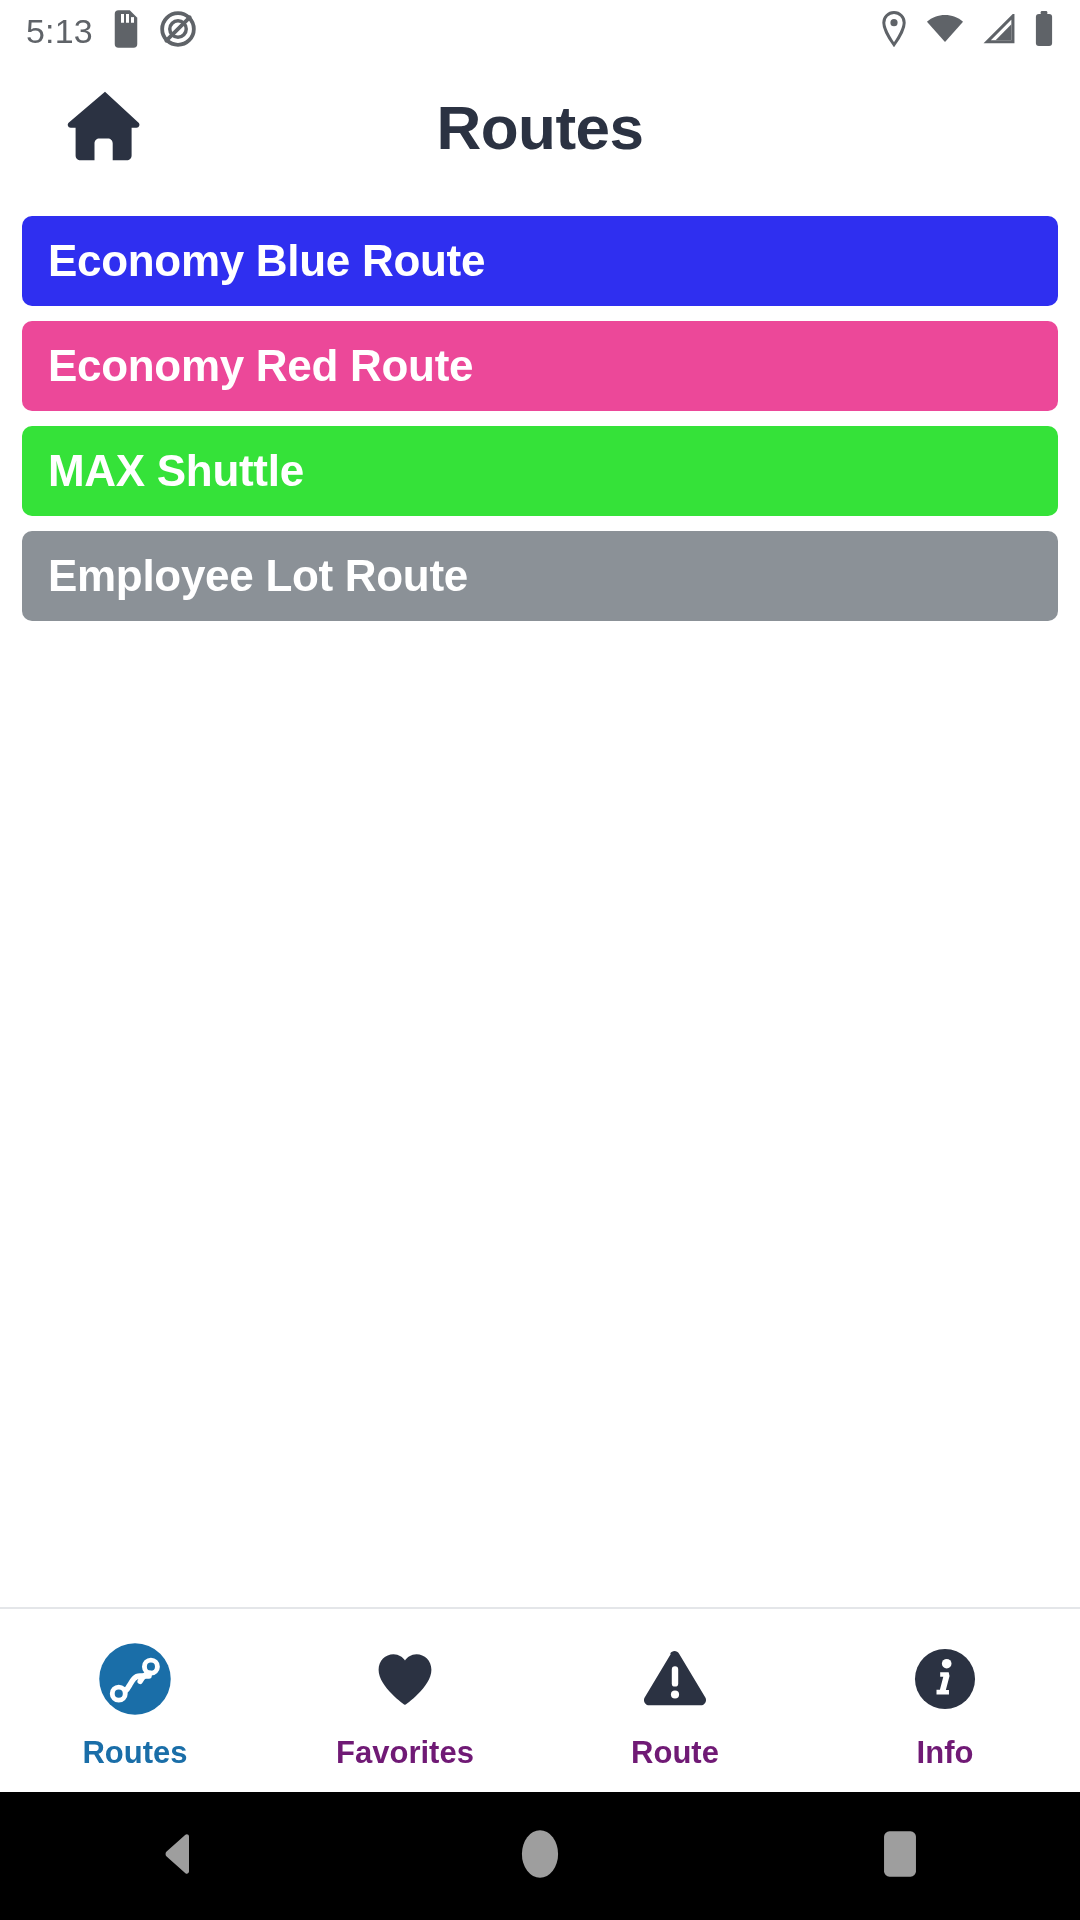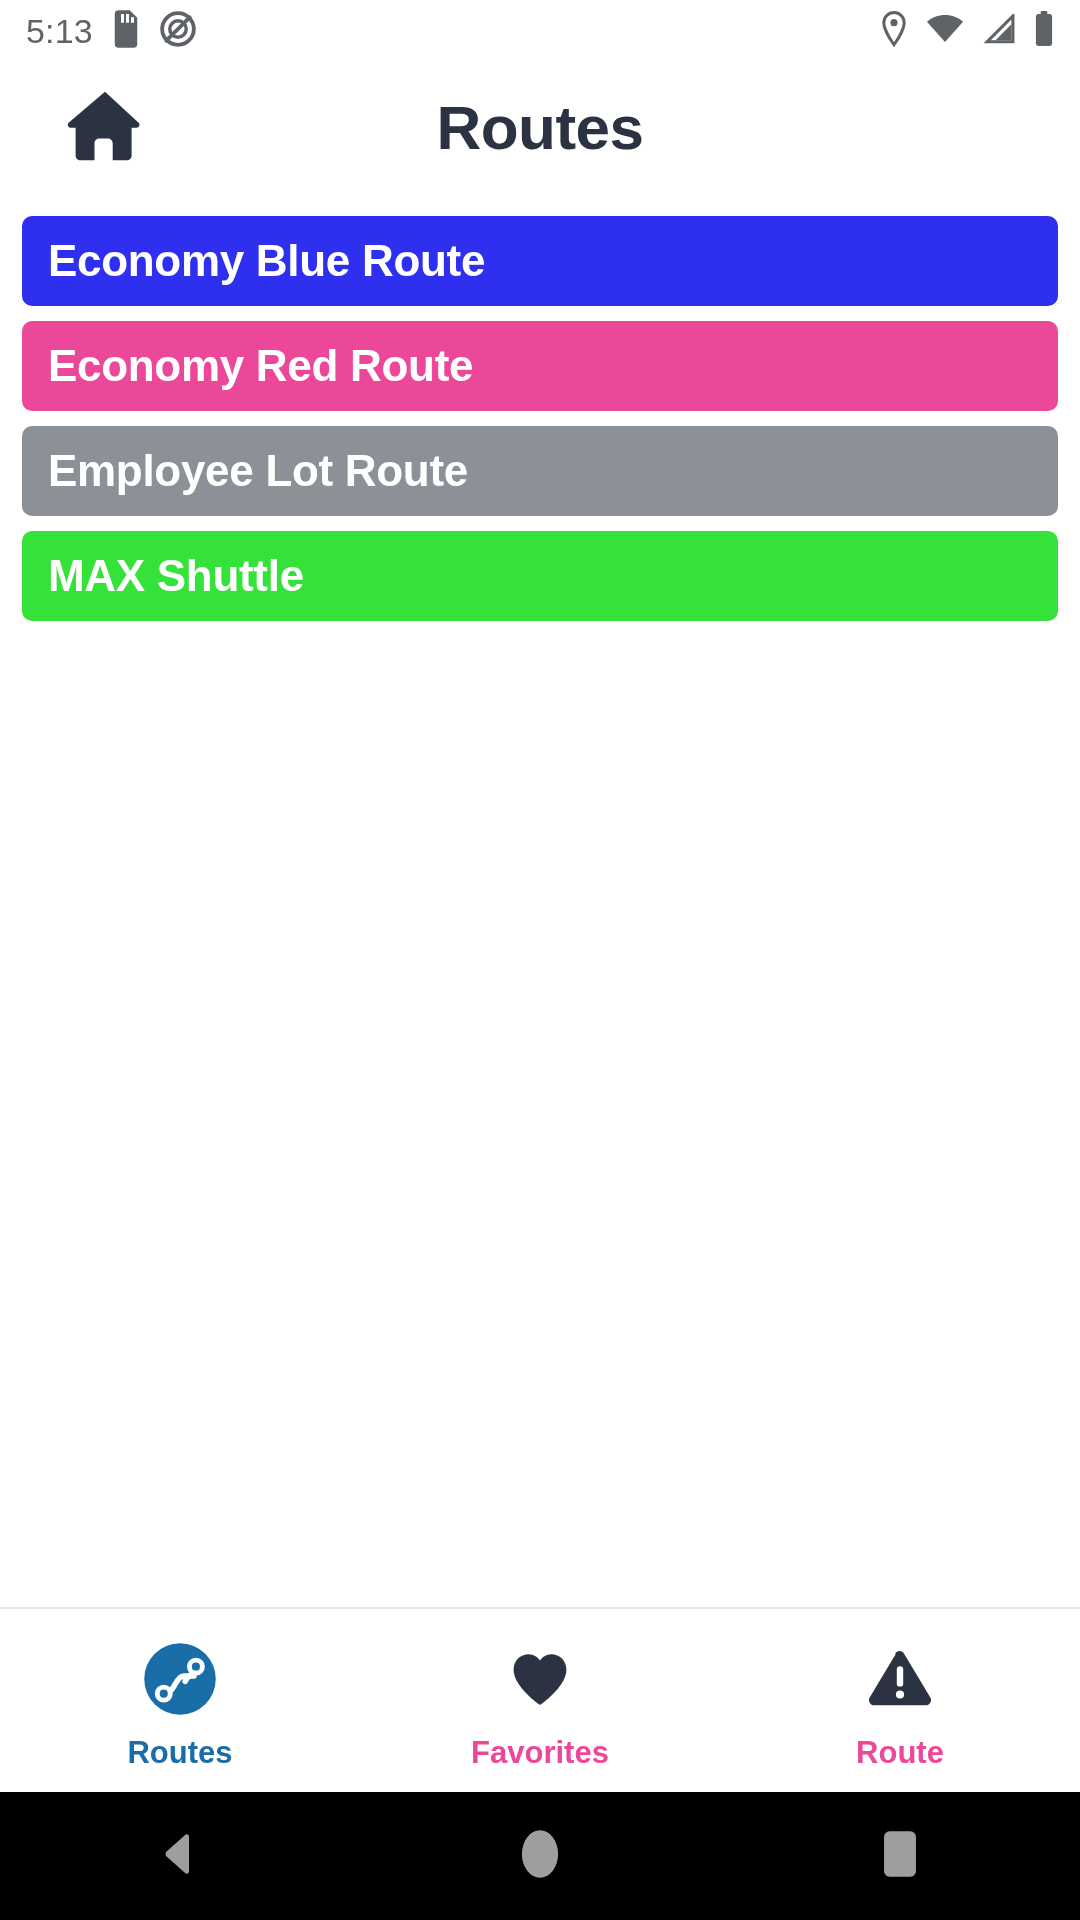--- a/index.html
+++ b/index.html
@@ -127,21 +127,21 @@
   .tab-icon {
     width: 84px;
     height: 84px;
     display: flex;
     align-items: center;
     justify-content: center;
   }
   .tab-label {
     font-size: 31px;
     font-weight: bold;
-    color: #ec4899;
+    color: #701a75;
     line-height: 1;
   }
   .tab-item.active .tab-label { color: #1a6ea8; font-weight: bold; }
 
   
   .nav-bar {
     flex: 0 0 128px;
     height: 128px;
     background: #000000;
     display: flex;
@@ -222,26 +222,26 @@
   <div class="route-list">
 
     <div class="route-card" style="background:#2f2ff0">
       <span class="route-card-label">Economy Blue Route</span>
     </div>
 
     <div class="route-card" style="background:#ec4899">
       <span class="route-card-label">Economy Red Route</span>
     </div>
 
+    <div class="route-card" style="background:#35e239">
+      <span class="route-card-label">MAX Shuttle</span>
+    </div>
+
     <div class="route-card" style="background:#8b9197">
       <span class="route-card-label">Employee Lot Route</span>
-    </div>
-
-    <div class="route-card" style="background:#35e239">
-      <span class="route-card-label">MAX Shuttle</span>
     </div>
 
   </div>
 
   <div class="tab-bar">
 
     <div class="tab-item active">
       <span class="tab-icon">
         <svg width="78" height="78" viewBox="0 0 24 24">
           <circle cx="12" cy="12" r="11" fill="#1a6ea8"></circle>
@@ -267,20 +267,30 @@
       <span class="tab-icon">
         <svg width="70" height="70" viewBox="0 0 24 24">
           <path d="M10.6 3.3 1.6 18.3c-.7 1.2.2 2.7 1.6 2.7h17.6c1.4 0 2.3-1.5 1.6-2.7l-9-15c-.7-1.2-2.4-1.2-3.1 0z" fill="#2b3242"></path>
           <rect x="10.9" y="7.6" width="2.2" height="7" rx="1.1" fill="#ffffff"></rect>
           <circle cx="12" cy="17.3" r="1.4" fill="#ffffff"></circle>
         </svg>
       </span>
       <span class="tab-label">Route</span>
     </div>
 
+    <div class="tab-item">
+      <span class="tab-icon">
+        <svg width="68" height="68" viewBox="0 0 24 24">
+          <circle cx="12" cy="12" r="10.6" fill="#2b3242"></circle>
+          <circle cx="12.6" cy="6.6" r="1.7" fill="#ffffff"></circle>
+          <path d="M13.3 9.6h-3.0v1.6h1.1l-1.2 4.6h-1.2v1.7h4.4v-1.6h-1.1l1.3-5.0z" fill="#ffffff"></path>
+        </svg>
+      </span>
+      <span class="tab-label">Info</span>
+    </div>
 
   </div>
 
   <div class="nav-bar">
     <div class="nav-btn">
       <span>
         <svg width="48" height="48" viewBox="0 0 24 24">
           <path d="M16.5 3.2v17.6c0 .9-1.1 1.4-1.8.8L5.3 13.3c-.7-.6-.7-1.9 0-2.5l9.4-8.4c.7-.6 1.8-.1 1.8.8z" fill="#9e9e9e"></path>
         </svg>
       </span>

